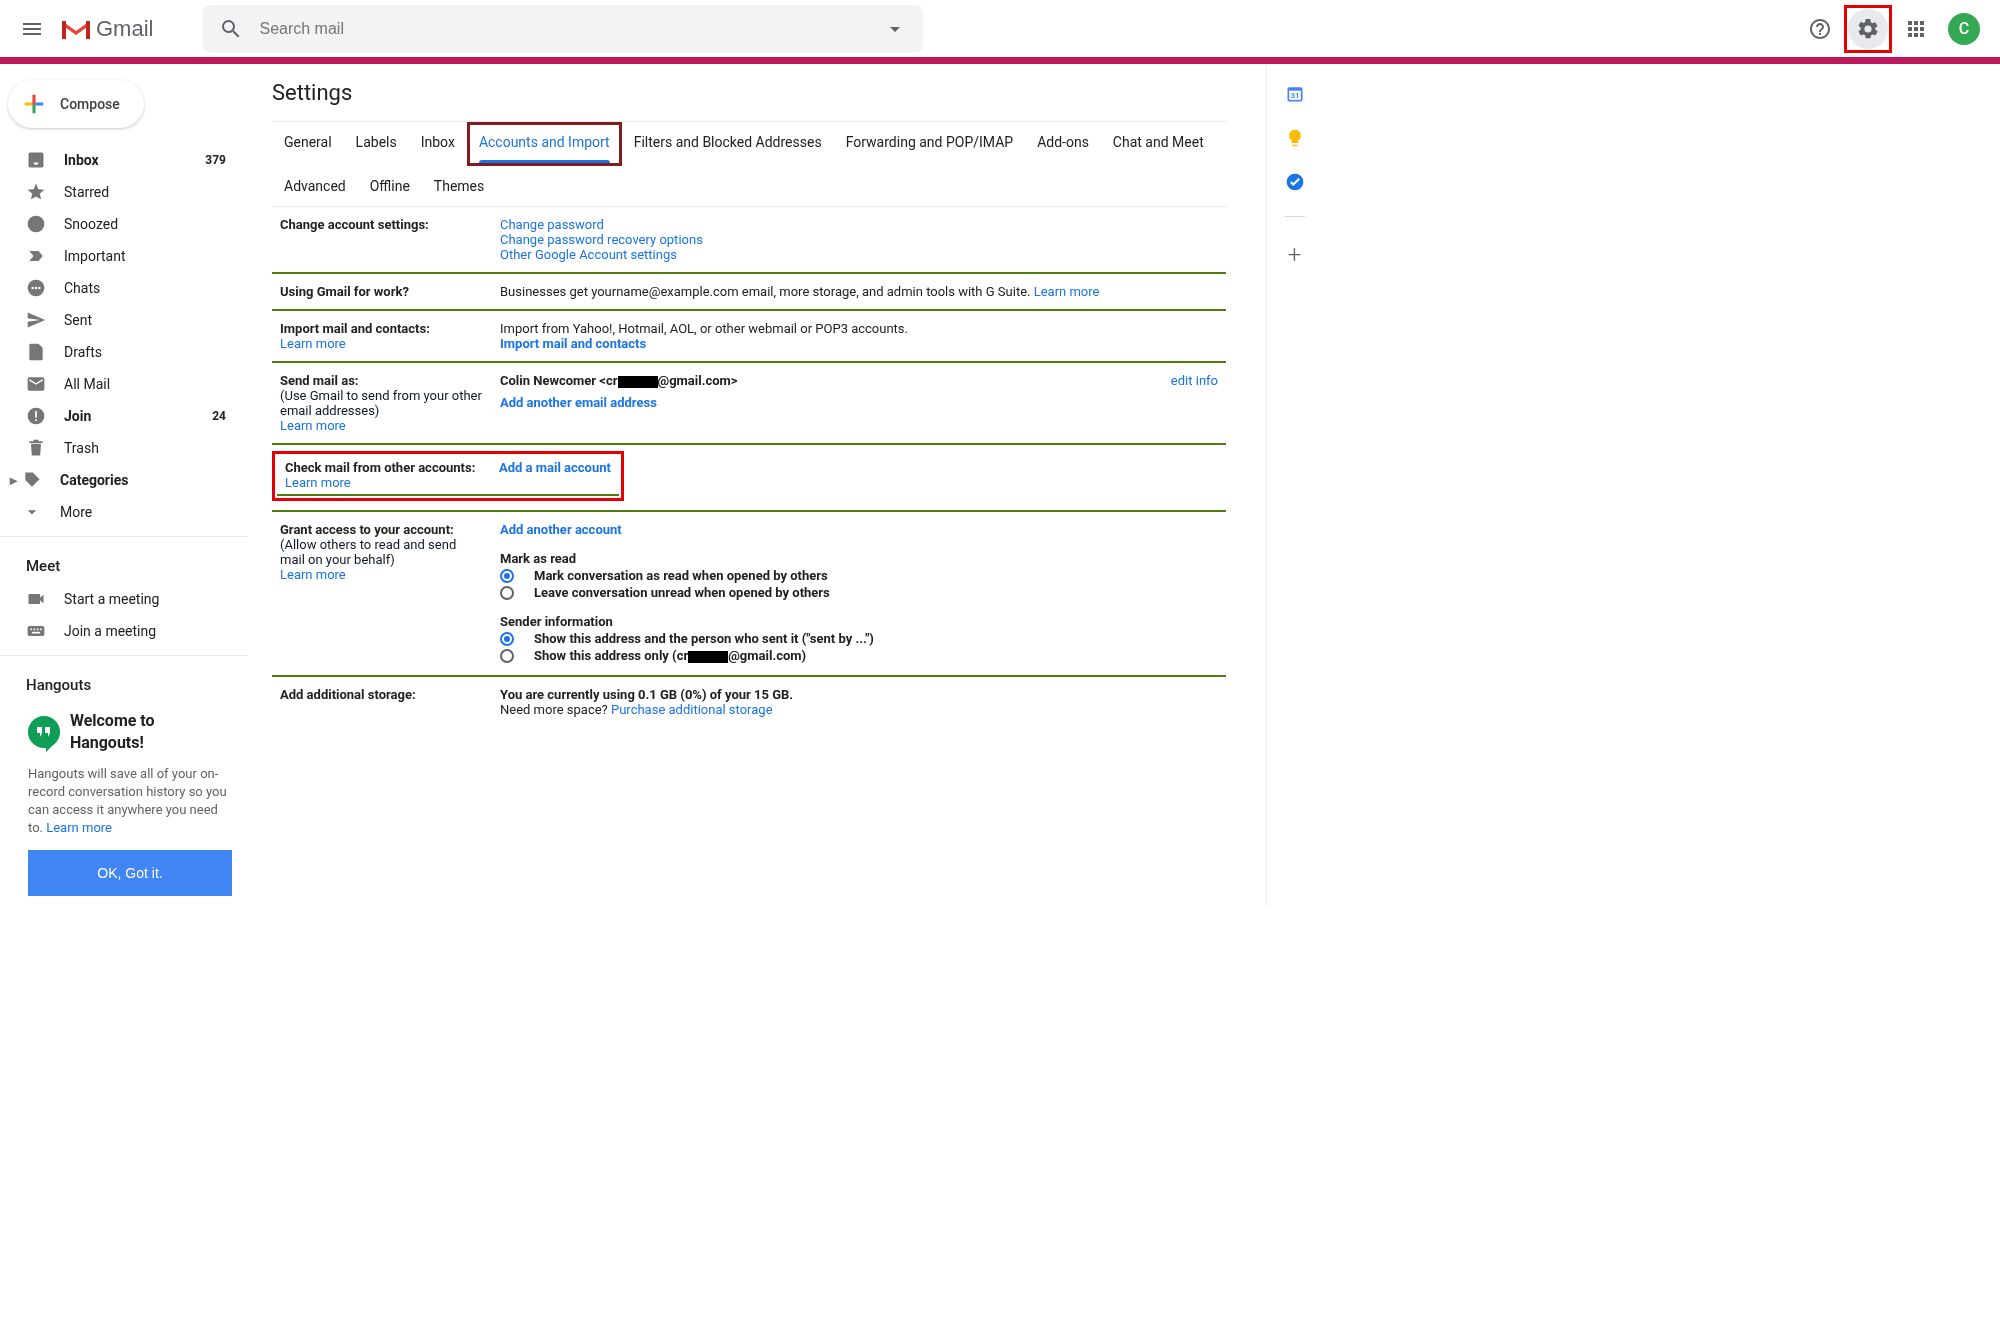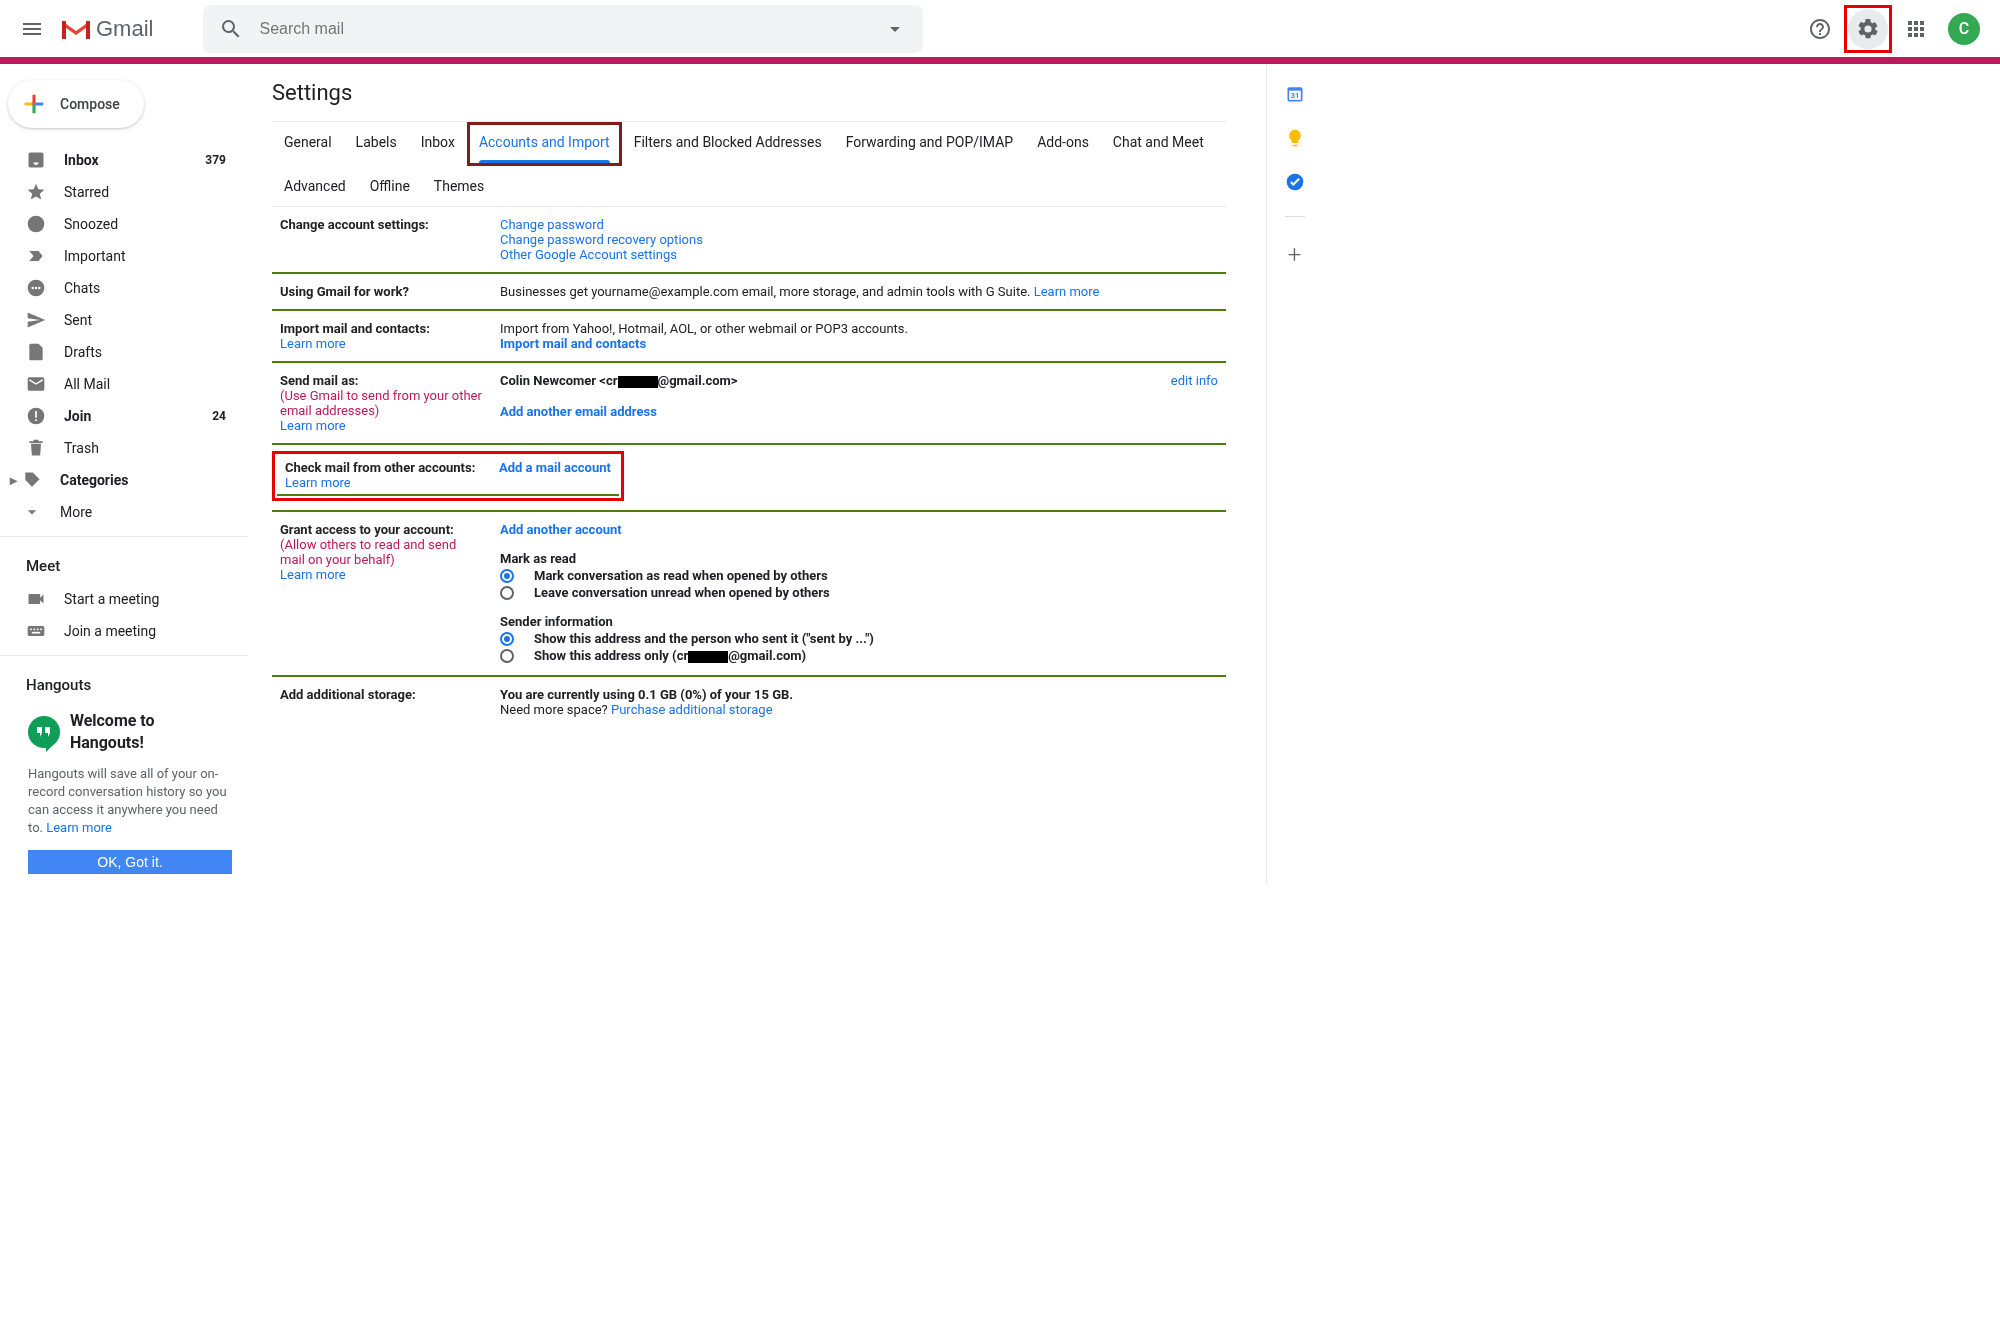--- a/index.html
+++ b/index.html
@@ -34,42 +34,42 @@
 
 .sidebar-divider { height:1px; background:#e8eaed; margin: 8px 0; }
 
 .meet-header, .hangouts-header { font-size:15px; font-weight:500; color:#202124; padding: 12px 0 8px 26px; }
 
 .hangouts-box { padding: 0 16px 10px 28px; font-size: 13px; color: #5f6368; line-height: 1.4; }
 .hangouts-welcome { display:flex; align-items:center; gap:10px; margin: 8px 0 10px 0; }
 .hangouts-welcome-text { font-weight:700; color:#202124; font-size:16px; }
 .hangouts-logo { width:32px; height:32px; background:#0f9d58; border-radius:50%; display:flex; align-items:center; justify-content:center; color:#fff; position:relative; }
 .hangouts-logo::after { content:''; position:absolute; bottom:-4px; right:6px; border-top:8px solid #0f9d58; border-right:8px solid transparent; }
-.ok-btn { width: 100%; background:#4285f4; color:#fff; border:none; height:24px; font-size:14px; font-weight:500; margin-top:12px; cursor:pointer; }
+.ok-btn { width: 100%; background:#4285f4; color:#fff; border:none; height:46px; font-size:14px; font-weight:500; margin-top:12px; cursor:pointer; }
 .link { color:#1a73e8; cursor:pointer; }
 .link-bold { color:#1a73e8; font-weight:700; cursor:pointer; }
 
 
 .content { flex:1; padding: 16px 40px 40px 16px; max-width: 1010px; }
 .page-title { font-size: 22px; color:#202124; margin-bottom: 16px; font-weight:400; }
 .tabs { border-top:1px solid #e8eaed; border-bottom:1px solid #e8eaed; padding: 0; }
 .tabrow { display:flex; flex-wrap:wrap; }
 .tab { padding: 12px 12px; color:#202124; cursor:pointer; font-size:14px; }
 .tab.active { color:#1a73e8; }
 .tab.active .underline { display:block; height:3px; background:#1a73e8; margin-top:10px; border-radius:3px 3px 0 0; }
 .underline { display:none; }
 .tab-hl { border: 3px solid #7f1d1d; padding: 9px 9px 0 9px; }
 
 .settings-table { width:100%; border-collapse: collapse; font-size:13px; }
 .settings-table tr { border-bottom: 2px solid #4d7c0f; }
 .settings-table tr.no-border { border-bottom: none; }
 .settings-table td { padding: 10px 8px; vertical-align: top; }
 .settings-table td.label-col { width: 220px; }
 .label-bold { font-weight:700; color:#222; }
-.sub-label { color:#be185d; font-size:13px; }
+.sub-label { color:#0f172a; font-size:13px; }
 .rvalue { color:#222; }
 .redbox { border: 3px solid #e60000; display:inline-block; padding:2px; }
 .edit-info { float:right; }
 .radio-row { display:flex; align-items:center; gap:20px; margin: 2px 0; }
 .radio { width:14px; height:14px; border-radius:50%; border:2px solid #5f6368; display:inline-flex; align-items:center; justify-content:center; }
 .radio.checked { border-color:#1a73e8; }
 .radio.checked::after { content:''; width:6px; height:6px; border-radius:50%; background:#1a73e8; }
 .redact { display:inline-block; background:#000; width:40px; height:12px; vertical-align:middle; }
 
 
@@ -343,21 +343,21 @@
 
       <tr>
         <td class="label-col">
           <div class="label-bold">Send mail as:</div>
           <div class="sub-label">(Use Gmail to send from your other email addresses)</div>
           <span class="link">Learn more</span>
         </td>
         <td>
           <span class="link edit-info">edit info</span>
           <div><b>Colin Newcomer &lt;cr</b><span class="redact"></span><b>@gmail.com&gt;</b></div>
-          <div style="margin-top:16px;"><span class="link-bold">Add another email address</span></div>
+          <div style="margin-top:7px;"><span class="link-bold">Add another email address</span></div>
         </td>
       </tr>
 
       <tr>
         <td colspan="2" style="padding:6px 0;">
           <span class="redbox">
             <table style="border-collapse:collapse;">
                   <tbody>
                     <tr>
               <td class="label-col" style="padding:4px 8px; width:214px;">

